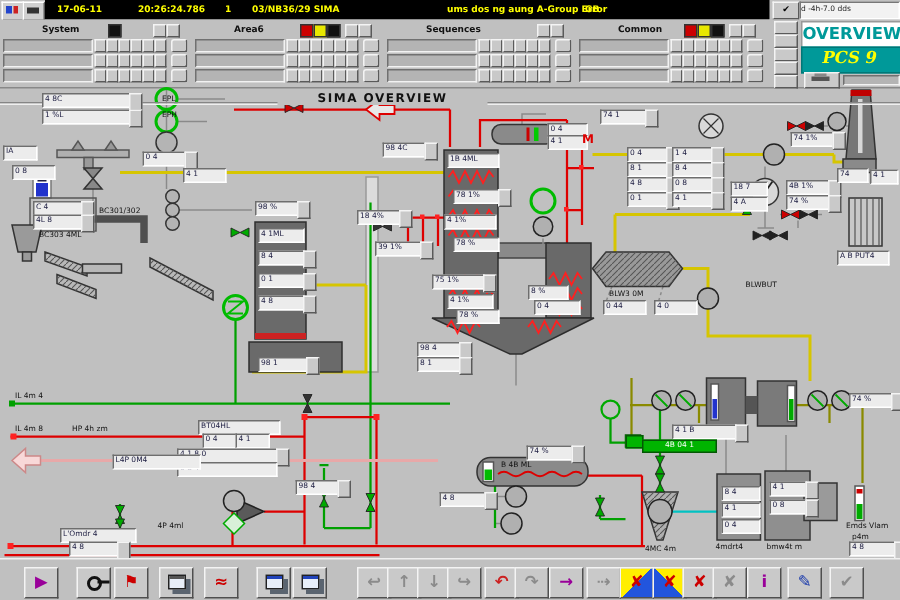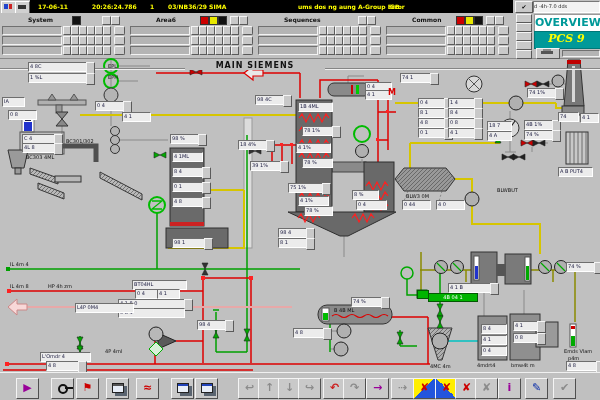--- a/index.html
+++ b/index.html
@@ -441,21 +441,21 @@
 <div class="abs" id="logo-white"></div>
 <div class="abs" id="logo-name">OVERVIEW</div>
 <div class="abs" id="logo-teal"></div>
 <div class="abs" id="logo-prod">PCS 9</div>
 <div class="abs btn3d" style="left:536px;top:48px;width:22px;height:9px">
   <div style="position:absolute;left:4px;top:2px;width:12px;height:3px;background:#555"></div>
   <div style="position:absolute;left:6px;top:0px;width:8px;height:2px;background:#888"></div>
 </div>
 <div class="abs bar3d" style="left:562px;top:50px;width:36px;height:5px"></div>
 
-<div class="abs" id="title">MAIN SIEMENS</div>
+<div class="abs" id="title">SIMA OVERVIEW</div>
 <div class="abs" id="titleline"></div>
 <div id="overlays">
     <div class="vbox" style="left: 28px; top: 62px; width: 56px;">4 8C</div>
     <div class="vbtn" style="left: 86px; top: 62px;"></div>
     <div class="vbox" style="left: 28px; top: 73px; width: 56px;">1 %L</div>
     <div class="vbtn" style="left: 86px; top: 73px;"></div>
     <div class="vbox" style="left: 95px; top: 101px; width: 26px;">0 4</div>
     <div class="vbtn" style="left: 123px; top: 101px;"></div>
     <div class="vbox" style="left: 122px; top: 112px; width: 26px;">4 1</div>
     <div class="vbox" style="left: 2px; top: 97px; width: 20px;">IA</div>

